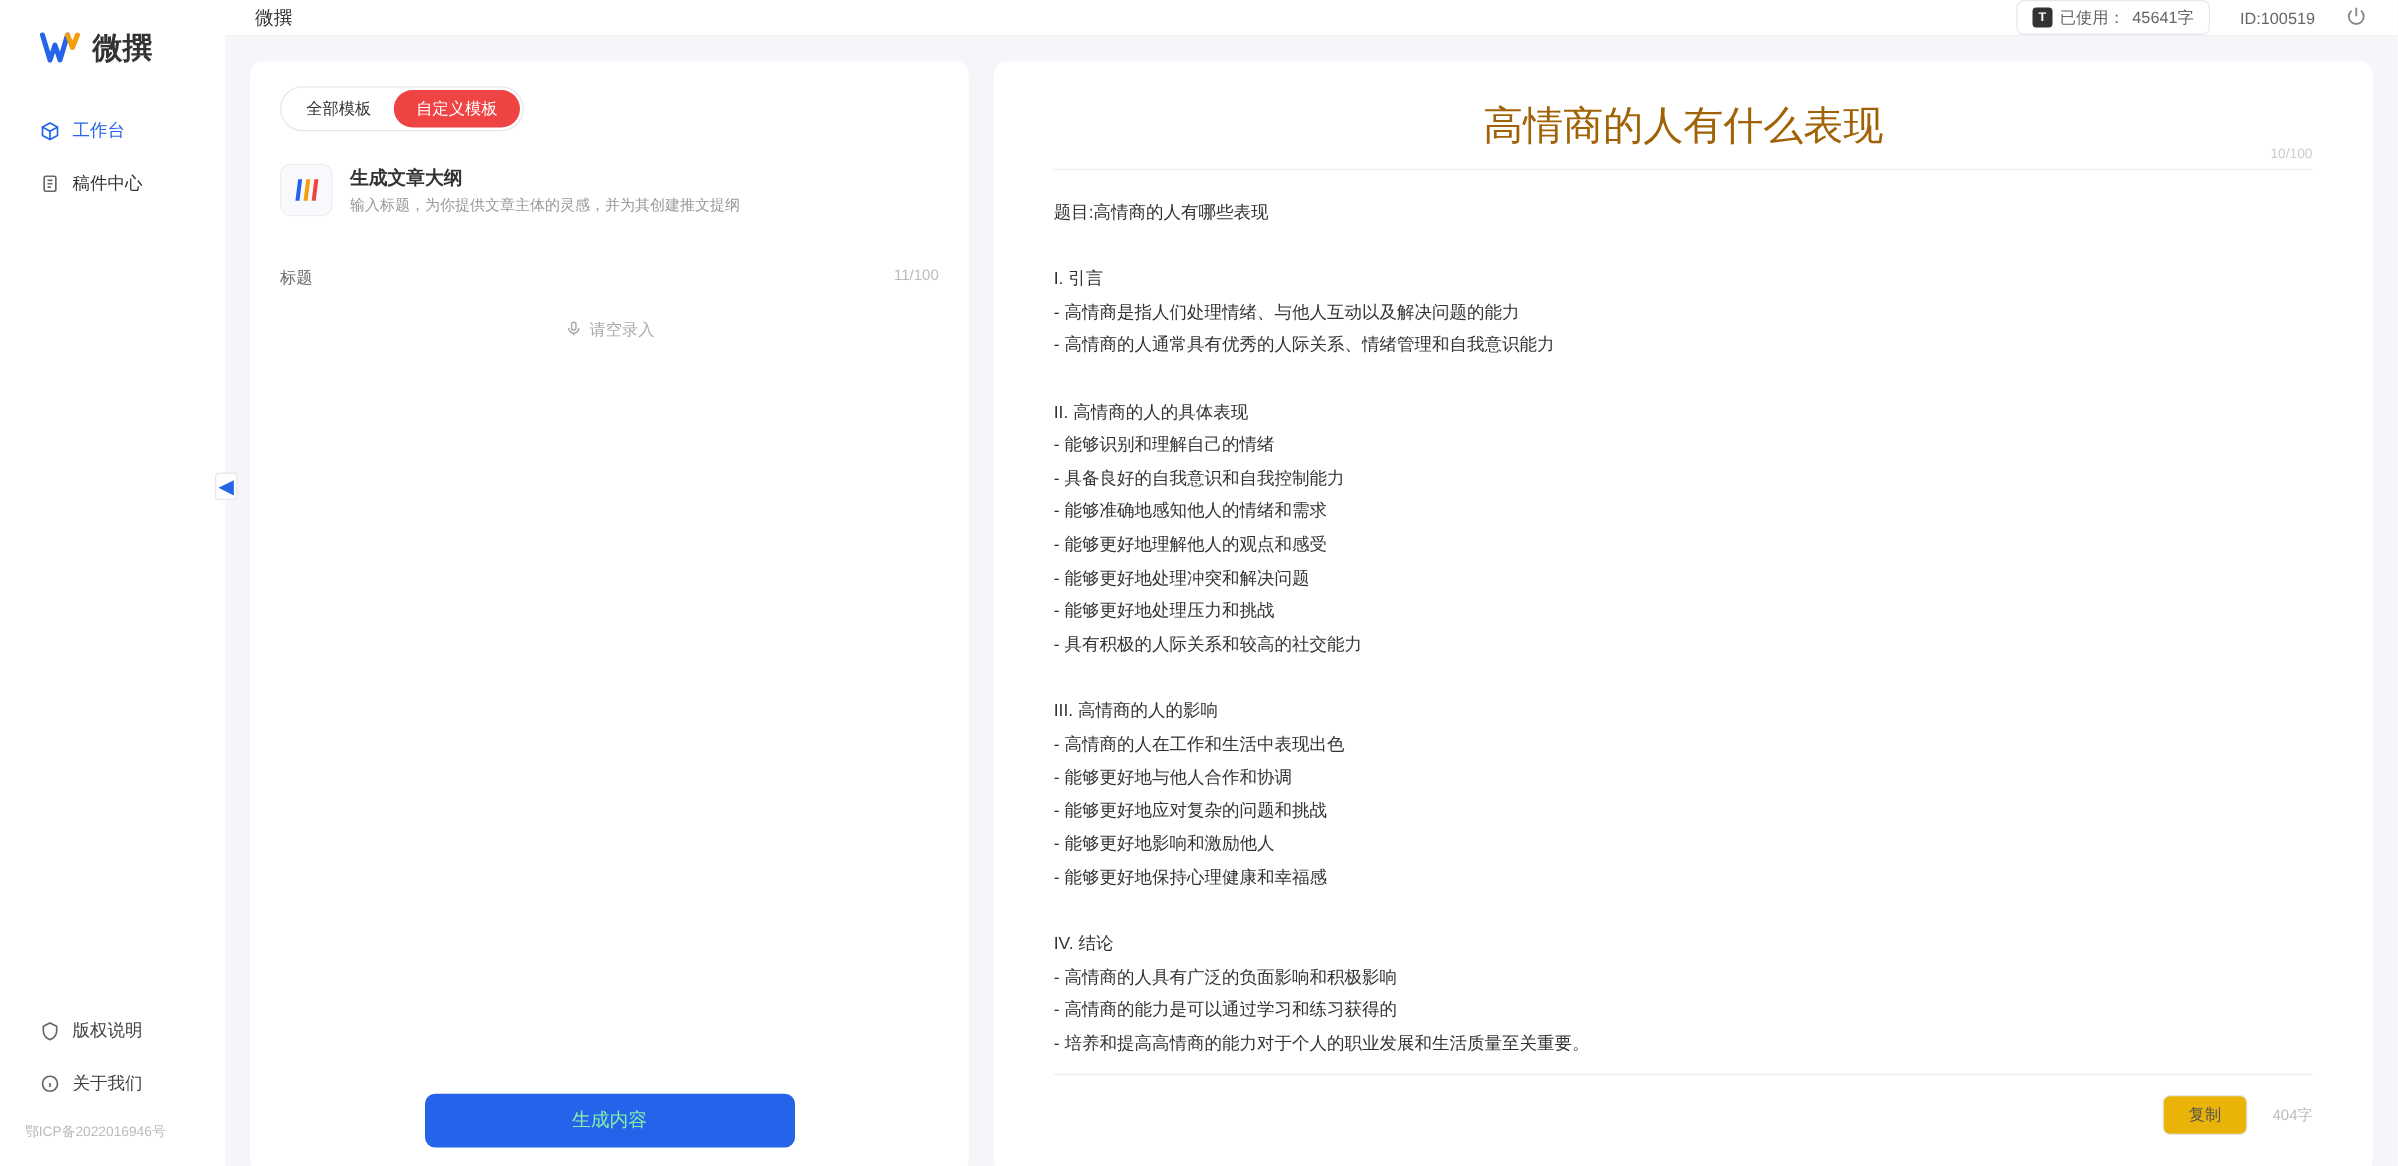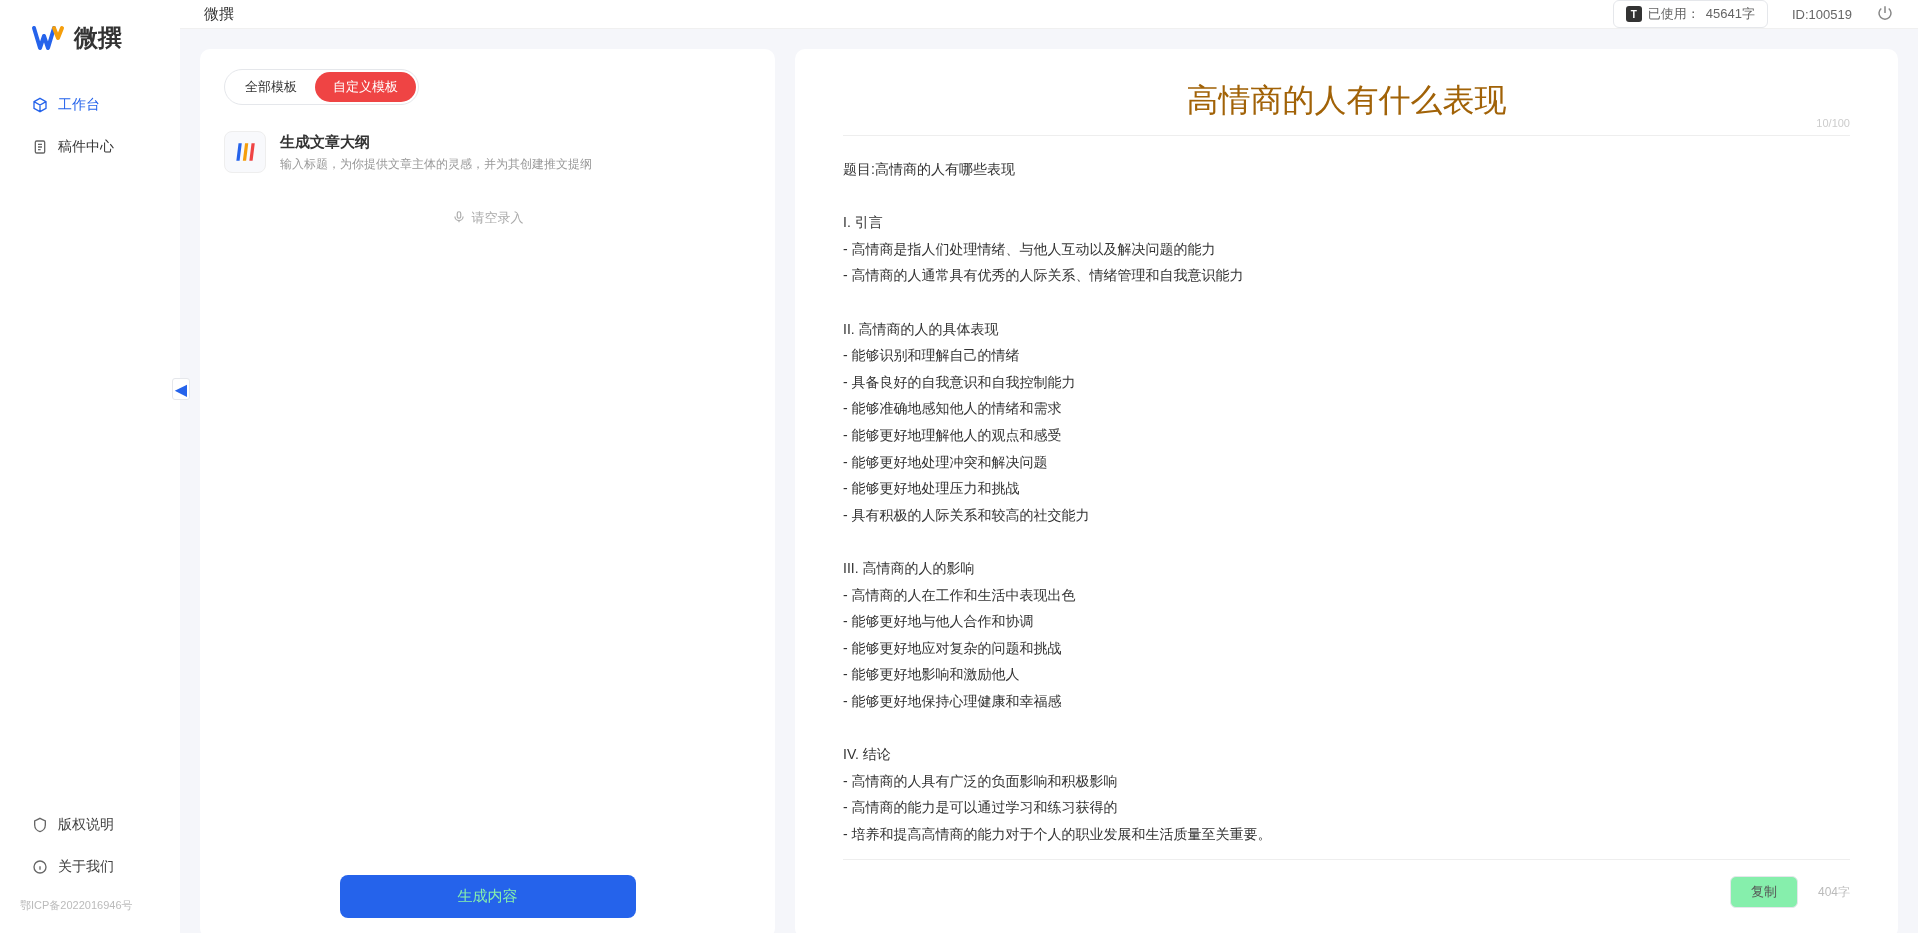--- a/index.html
+++ b/index.html
@@ -38,21 +38,21 @@
 .text-input { width: 100%; border: 1px solid #e5e7eb; border-radius: 6px; padding: 10px 12px; font-size: 14px; color: #333; outline: none; }
 .voice-input { display: flex; align-items: center; justify-content: center; gap: 6px; padding: 16px 0; font-size: 13px; color: #aaa; cursor: pointer; }
 .generate-btn { width: 296px; margin: 0 auto; background: #2563eb; color: #86efac; border: none; border-radius: 8px; padding: 12px 0; font-size: 15px; cursor: pointer; }
 .panel-left-footer { margin-top: auto; display: flex; justify-content: center; padding-top: 20px; }
 .result-header { text-align: center; margin-bottom: 12px; position: relative; }
 .result-title { font-size: 32px; font-family: "SimSun", serif; color: #a16207; }
 .result-count { position: absolute; right: 0; bottom: -6px; font-size: 11px; color: #ccc; }
 .result-divider { border: none; border-top: 1px solid #eee; margin-bottom: 20px; }
 .result-body { font-size: 14px; line-height: 1.9; color: #333; white-space: pre-line; flex: 1; overflow-y: auto; }
 .result-footer { display: flex; justify-content: flex-end; align-items: center; gap: 20px; padding-top: 16px; border-top: 1px solid #eee; margin-top: 12px; }
-.copy-btn { border: 1px solid #e5e7eb; background: #86efac; border-radius: 6px; padding: 6px 20px; font-size: 13px; color: #555; cursor: pointer; }
+.copy-btn { border: 1px solid #e5e7eb; background: #eab308; border-radius: 6px; padding: 6px 20px; font-size: 13px; color: #555; cursor: pointer; }
 .char-count { font-size: 12px; color: #bbb; }
 .power-icon { cursor: pointer; color: #888; }
 </style>
 </head>
 <body>
 
 <div class="app">
   <aside class="sidebar">
     <div class="logo">
       <span class="logo-icon">
@@ -137,20 +137,24 @@
                 <path d="M4 20 L6 4 L9 4 L7 20 Z" fill="#2563eb"></path>
                 <path d="M10 20 L12 4 L15 4 L13 20 Z" fill="#f59e0b"></path>
                 <path d="M16 20 L18 4 L21 4 L19 20 Z" fill="#ef4444"></path>
               </svg>
           </div>
           <div class="template-info">
             <div class="t-title">生成文章大纲</div>
             <div class="t-desc">输入标题，为你提供文章主体的灵感，并为其创建推文提纲</div>
           </div>
         </div>
+        <div class="field-label">
+          <span>标题</span>
+          <span class="count">11/100</span>
+        </div>
         <div class="voice-input">
           <span>
             <svg width="14" height="14" viewBox="0 0 24 24" fill="none" stroke="#aaa" stroke-width="2">
                 <rect x="9" y="3" width="6" height="11" rx="3"></rect>
                 <path d="M5 11a7 7 0 0 0 14 0M12 18v3"></path>
               </svg>
           </span>
           <span>请空录入</span>
         </div>
         <div class="panel-left-footer">

